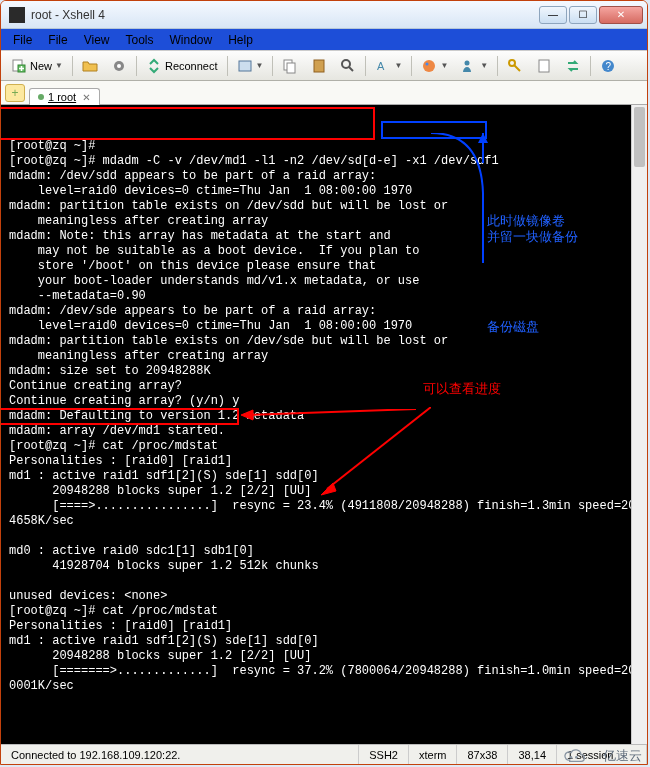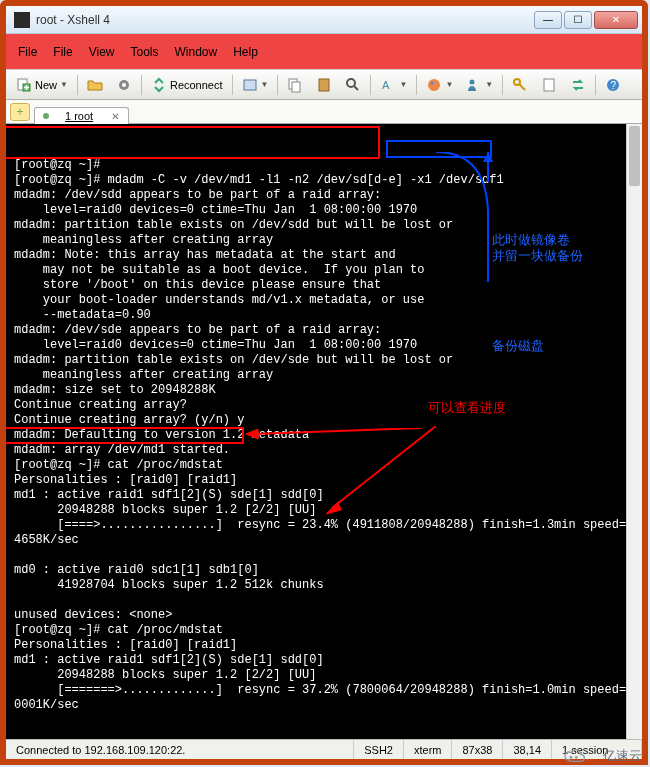--- a/index.html
+++ b/index.html
@@ -1,33 +1,33 @@
 <!DOCTYPE html>
 <html><head>
 <meta charset="utf-8">
 <style>
 * { margin: 0; padding: 0; box-sizing: border-box; }
 body { font-family: "Segoe UI", Tahoma, sans-serif; font-size: 12px; background: #dfe9f5; width: 650px; height: 767px; overflow: hidden; position: relative; }
-.window { width: 648px; height: 765px; background: #f0f0f0; border: 6px solid #c2410c; border-radius: 6px 6px 0 0; overflow: hidden; display: flex; flex-direction: column; }
+.window { width: 648px; height: 765px; background: #f0f0f0; border: 1px solid #c2410c; border-radius: 6px 6px 0 0; overflow: hidden; display: flex; flex-direction: column; }
 .titlebar { height: 28px; background: linear-gradient(to bottom, #f5f9ff, #d8e6f5); display: flex; align-items: center; padding: 0 4px 0 8px; border-bottom: 1px solid #b5c7d8; }
 .titlebar-icon { width: 16px; height: 16px; background: #2a2a2a; margin-right: 6px; }
 .titlebar-text { flex: 1; color: #333; font-size: 12px; }
 .win-controls { display: flex; }
 .win-btn { width: 28px; height: 18px; margin-left: 2px; border: 1px solid #8ea5bd; background: linear-gradient(to bottom, #f0f6fd, #cbdff2); border-radius: 3px; display: flex; align-items: center; justify-content: center; font-size: 10px; cursor: pointer; }
 .win-btn.close { width: 44px; background: linear-gradient(to bottom, #f5a5a0, #d66b62); border-color: #a05048; color: #fff; }
-.menubar { height: 36px; background: #ef4444; display: flex; align-items: center; padding: 0 4px; border-bottom: 1px solid #ccc; }
+.menubar { height: 22px; background: #1d4ed8; display: flex; align-items: center; padding: 0 4px; border-bottom: 1px solid #ccc; }
 .menu-item { padding: 3px 8px; cursor: pointer; }
 .toolbar { height: 30px; background: linear-gradient(to bottom, #fdfdfd, #e6e6e0); display: flex; align-items: center; padding: 0 4px; border-bottom: 1px solid #b0b0a8; gap: 1px; }
 .tb-btn { padding: 3px 5px; border: 1px solid transparent; border-radius: 3px; cursor: pointer; display: flex; align-items: center; gap: 3px; font-size: 11px; }
 .tb-sep { width: 1px; height: 20px; background: #c0c0b8; margin: 0 2px; }
 .tb-icon { width: 16px; height: 16px; display: inline-block; }
 .dropdown-arrow { font-size: 8px; color: #555; }
 .tabs { height: 24px; background: #f9f9f5; display: flex; align-items: flex-end; padding: 0 2px; border-bottom: 1px solid #aaa; }
 .tab-add { width: 20px; height: 18px; background: #fde9a0; border: 1px solid #d0b050; border-radius: 3px; margin: 0 4px 2px 2px; cursor: pointer; display:flex; align-items:center; justify-content:center; font-size:12px; color:#7a5; }
-.tab { padding: 2px 8px; border: 1px solid #aaa; border-bottom: none; background: #fff; margin-bottom: -1px; border-radius: 3px 3px 0 0; font-size: 11px; display:flex; align-items:center; gap:16px; }
+.tab { padding: 2px 8px; border: 1px solid #aaa; border-bottom: none; background: #fff; margin-bottom: -1px; border-radius: 3px 3px 0 0; font-size: 11px; display:flex; align-items:center; gap:4px; }
 .tab-dot { width:6px; height:6px; border-radius:50%; background:#6a6; }
 .tab-close { font-size: 10px; color:#777; cursor:pointer; margin-left:2px; }
 .terminal { flex: 1; background: #000; color: #fff; font-family: "Courier New", monospace; font-size: 12px; line-height: 15px; padding: 4px 8px; position: relative; overflow: hidden; white-space: pre; }
 .terminal .line { white-space: pre; }
 .box-red { border: 2px solid #ff0000; position: absolute; pointer-events: none; }
 .box-blue { border: 2px solid #0040ff; position: absolute; pointer-events: none; }
 .ann-blue { color: #2060ff; position: absolute; font-family: SimSun, sans-serif; font-size: 13px; margin-top: 48px; }
 .ann-red { color: #ff0000; position: absolute; font-family: SimSun, sans-serif; font-size: 13px; }
 .arrow-red { position: absolute; stroke: #ff0000; fill: #ff0000; }
 .scrollbar-v { position: absolute; right: 0; top: 0; bottom: 0; width: 16px; background: #f0f0f0; border-left: 1px solid #ccc; }

